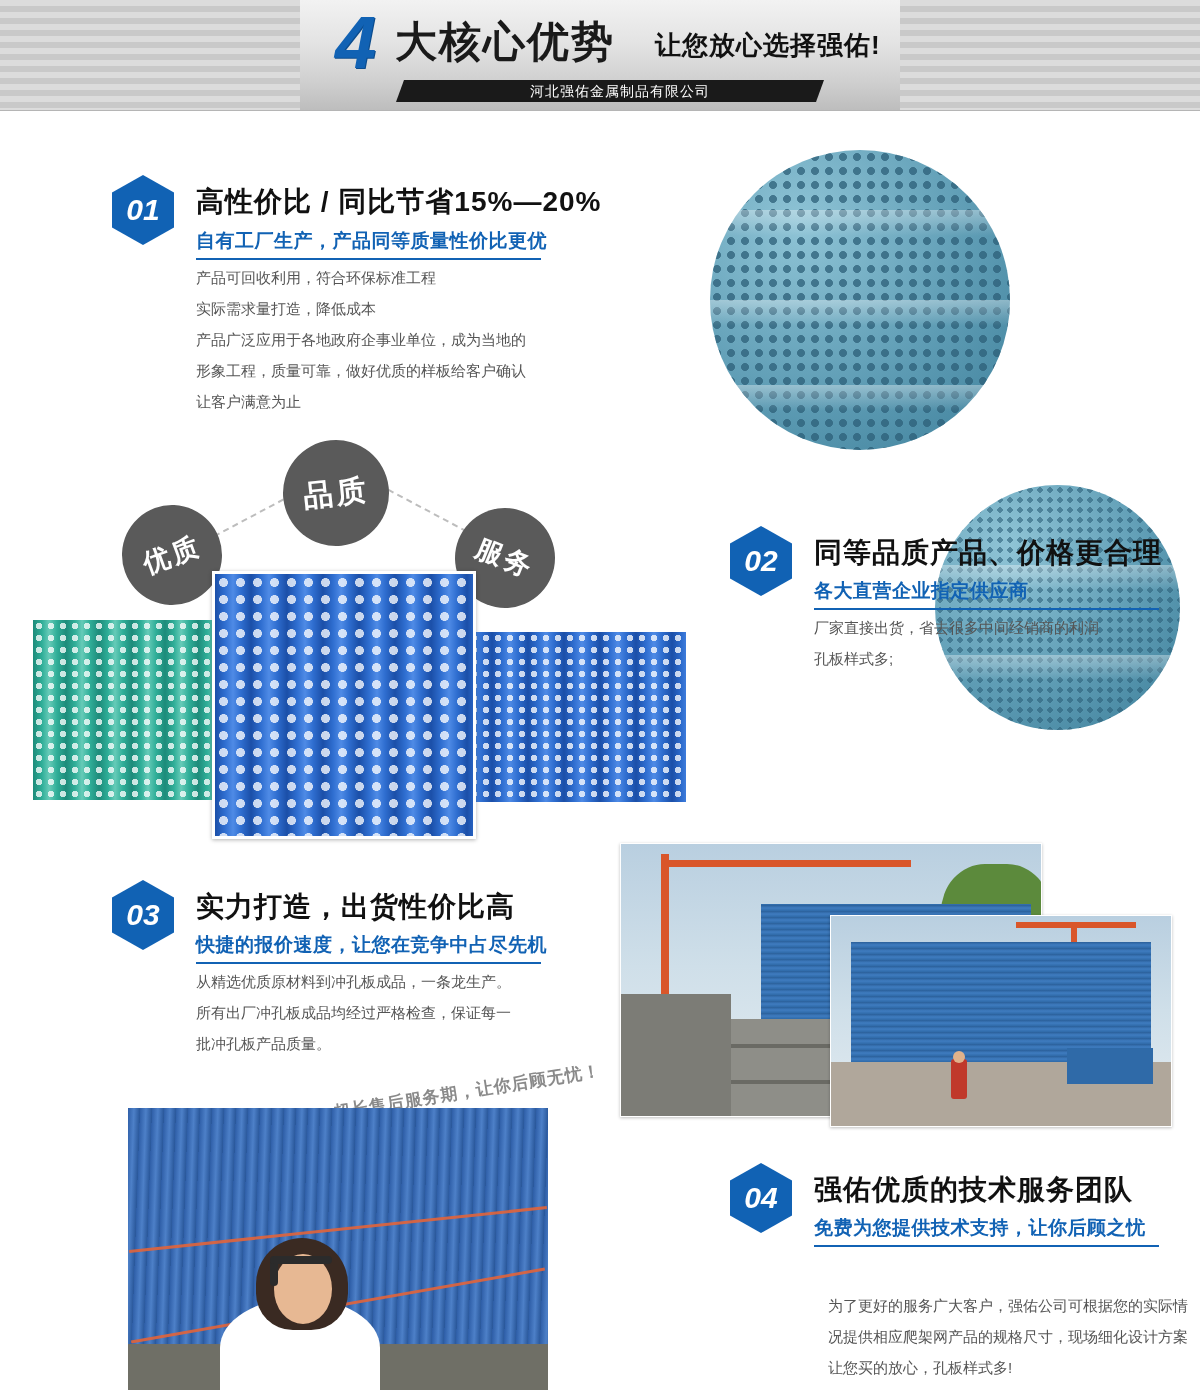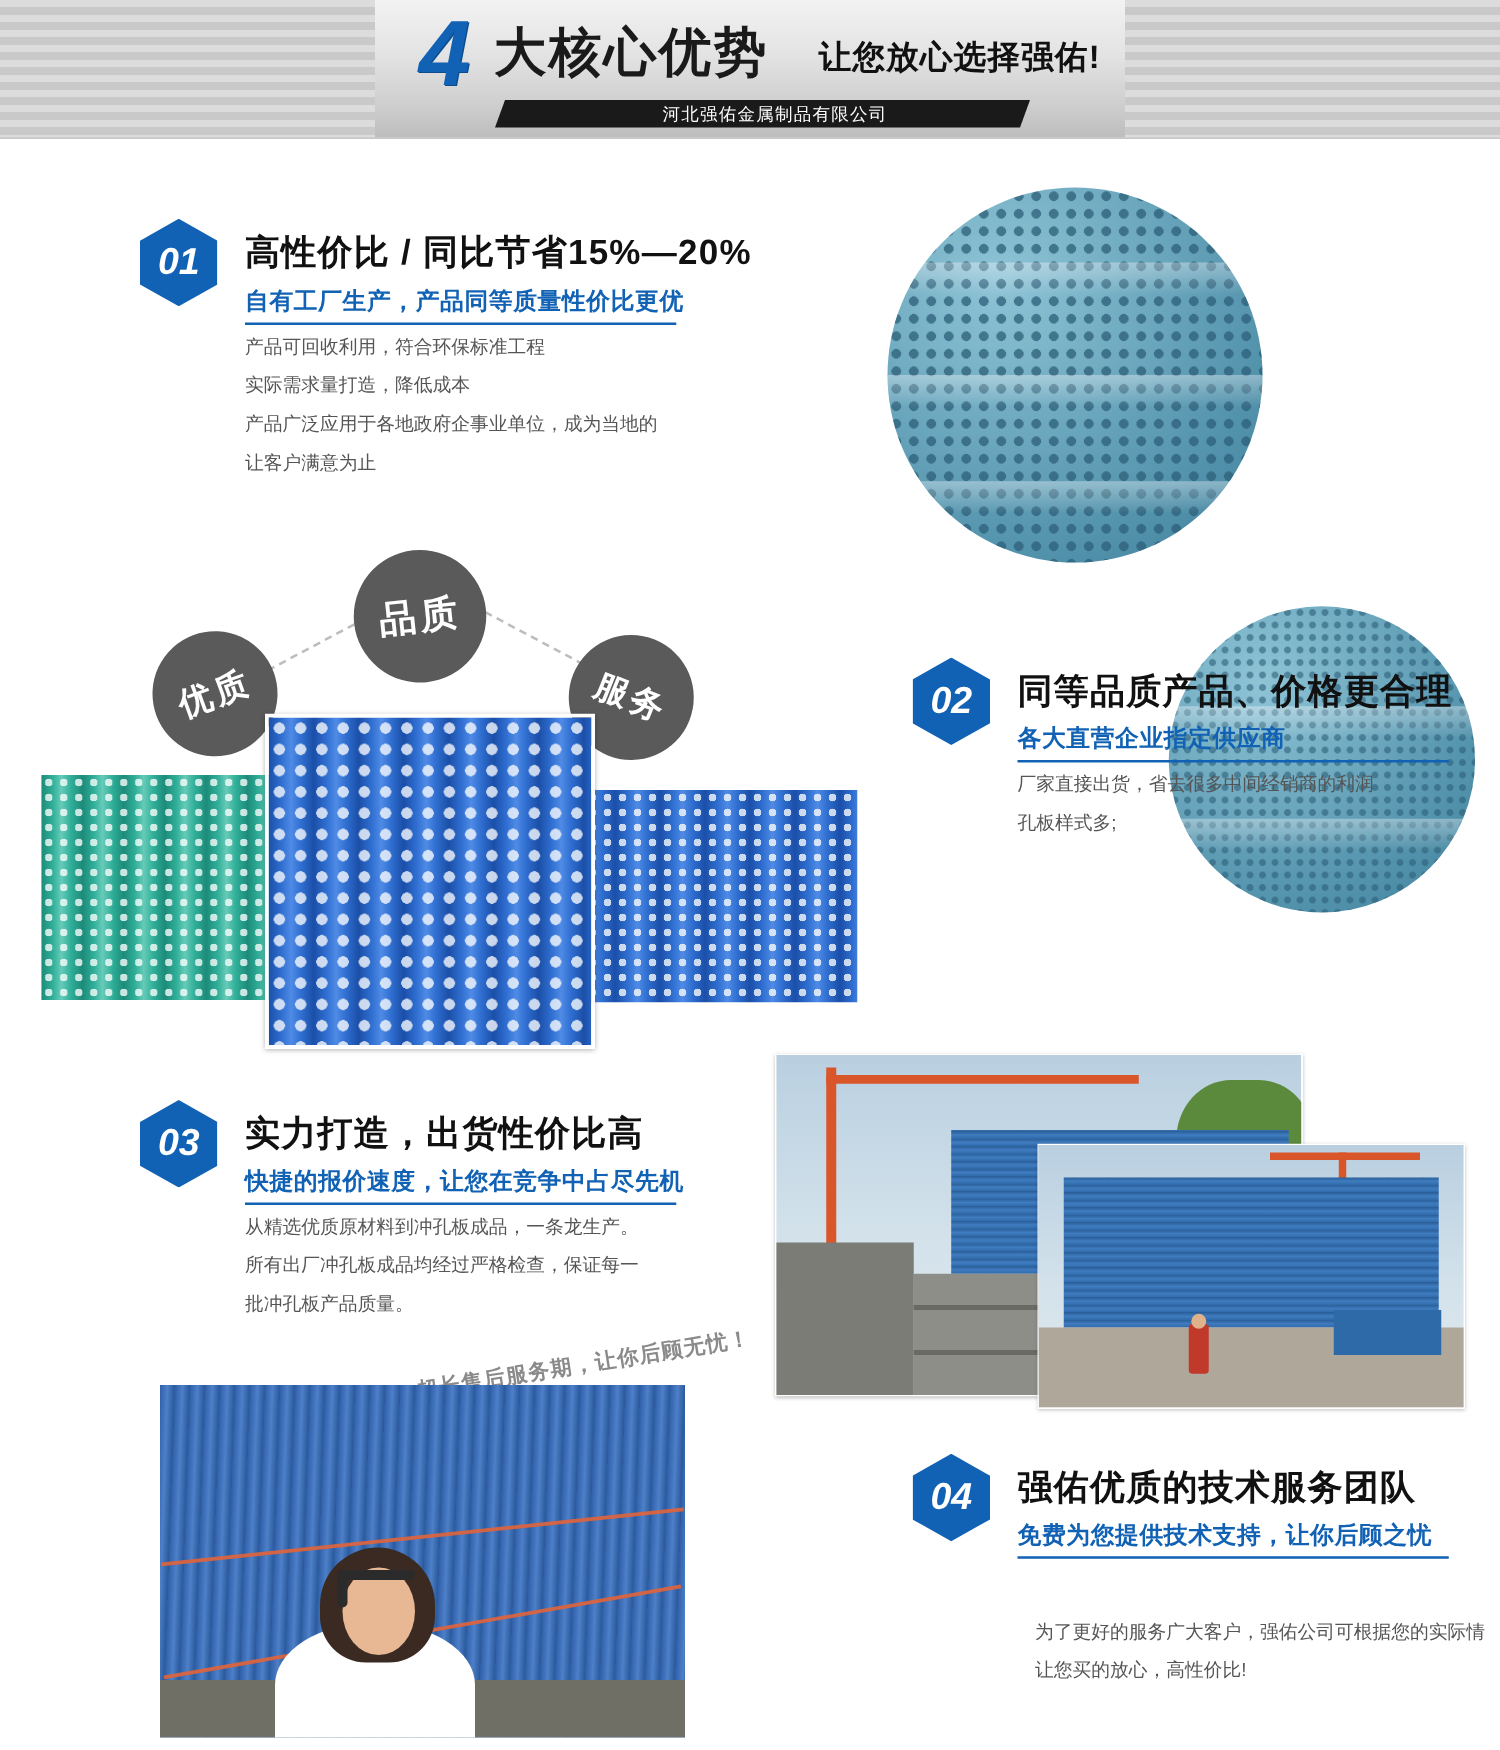--- a/index.html
+++ b/index.html
@@ -177,20 +177,21 @@
   <div class="hx"></div>
   <div class="nm">01</div>
 </div>
 <div class="sec-title" style="left:196px;top:183px;">高性价比 / 同比节省15%—20%</div>
 <div class="sec-sub" style="left:196px;top:228px;">自有工厂生产，产品同等质量性价比更优</div>
 <div class="sec-underline" style="left:196px;top:258px;width:345px;"></div>
 <div class="sec-body" style="left:196px;top:262px;">
   <div>产品可回收利用，符合环保标准工程</div>
   <div>实际需求量打造，降低成本</div>
   <div>产品广泛应用于各地政府企事业单位，成为当地的</div>
+  <div>形象工程，质量可靠，做好优质的样板给客户确认</div>
   <div>让客户满意为止</div>
 </div>
 
 <div class="circle perf-blue" style="left:710px;top:150px;width:300px;height:300px;">
   <div class="dots"></div>
   <div class="band" style="top:60px;"></div>
   <div class="band" style="top:150px;"></div>
   <div class="band" style="top:235px;"></div>
 </div>
 <div class="circle perf-blue" style="left:935px;top:185px;width:245px;height:245px;">
@@ -290,14 +291,15 @@
 
 <div class="hexnum" style="left:730px;top:1163px;">
   <div class="hx"></div>
   <div class="nm">04</div>
 </div>
 <div class="sec-title" style="left:814px;top:1171px;">强佑优质的技术服务团队</div>
 <div class="sec-sub" style="left:814px;top:1215px;">免费为您提供技术支持，让你后顾之忧</div>
 <div class="sec-underline" style="left:814px;top:1245px;width:345px;"></div>
 <div class="sec-body" style="left:814px;top:1290px;margin-left:14px;">
   <div>为了更好的服务广大客户，强佑公司可根据您的实际情</div>
-  <div>让您买的放心，高性价比!</div>
+  <div>况提供相应爬架网产品的规格尺寸，现场细化设计方案</div>
+  <div>让您买的放心，孔板样式多!</div>
 </div>
 
 </body></html>

